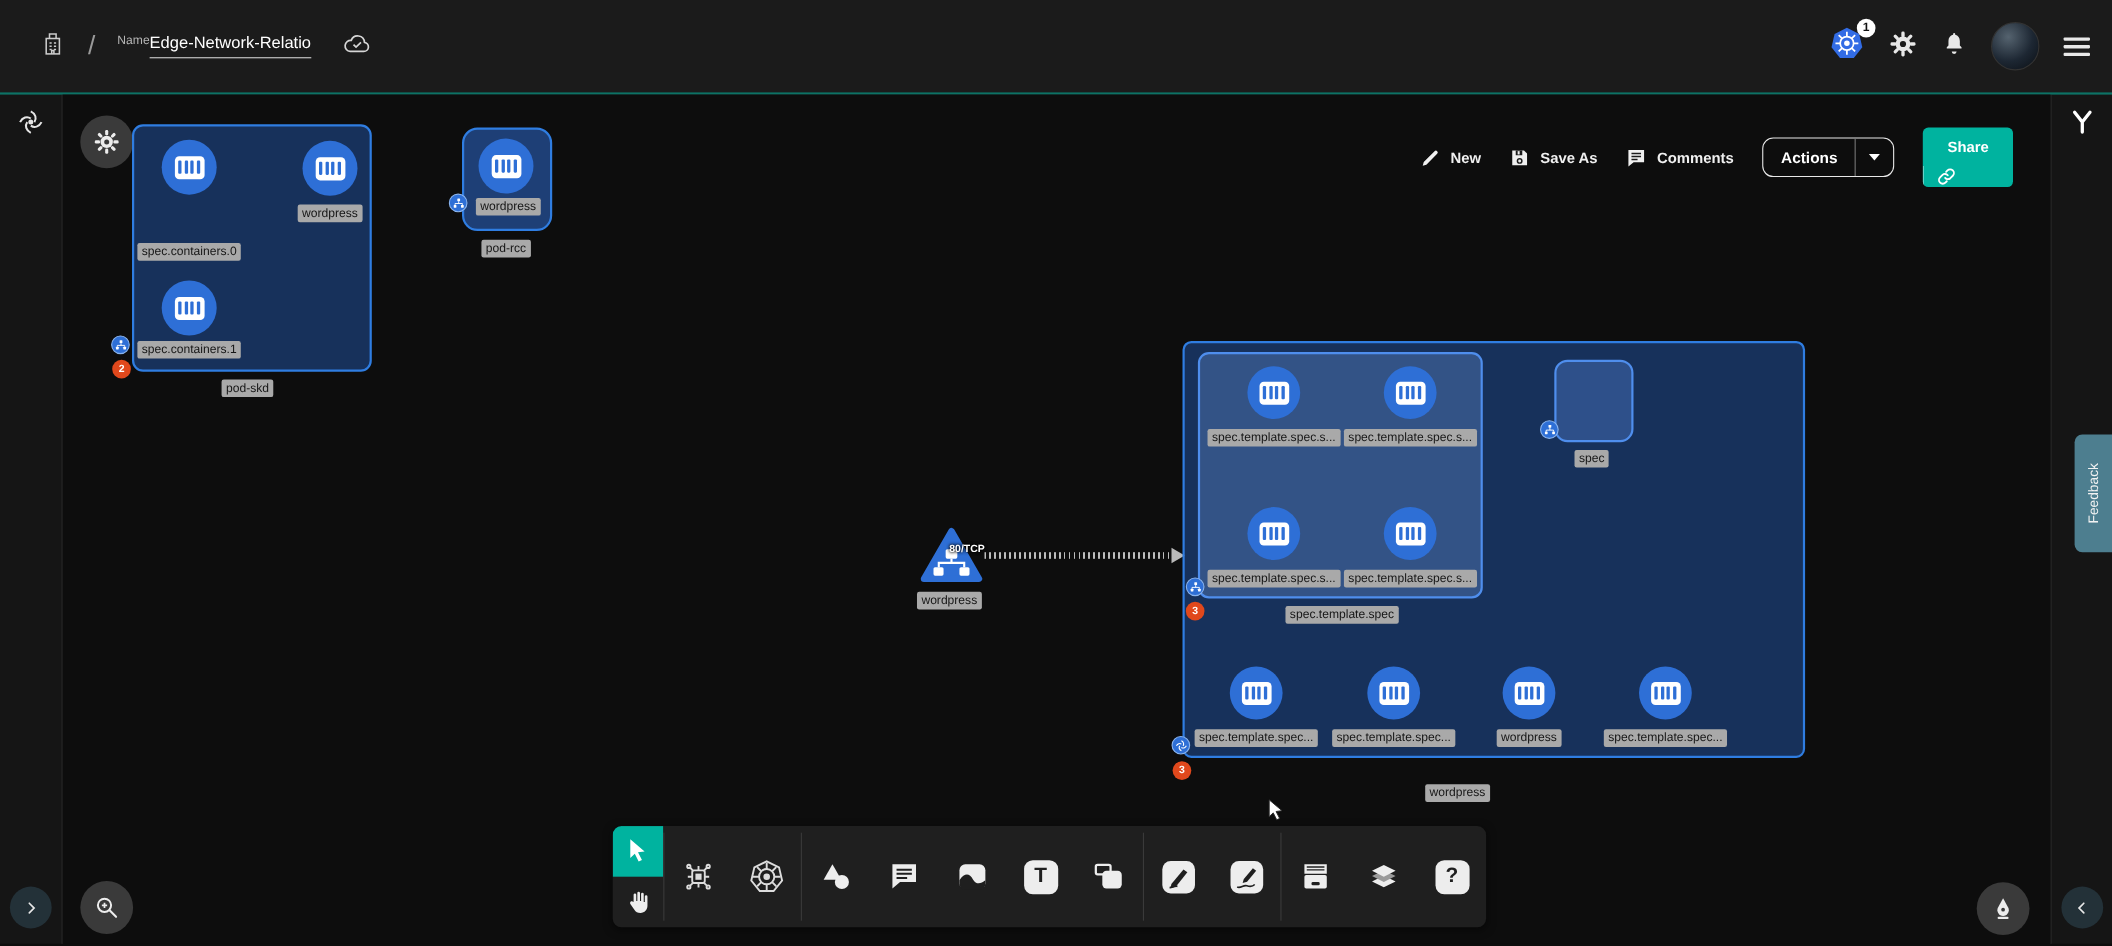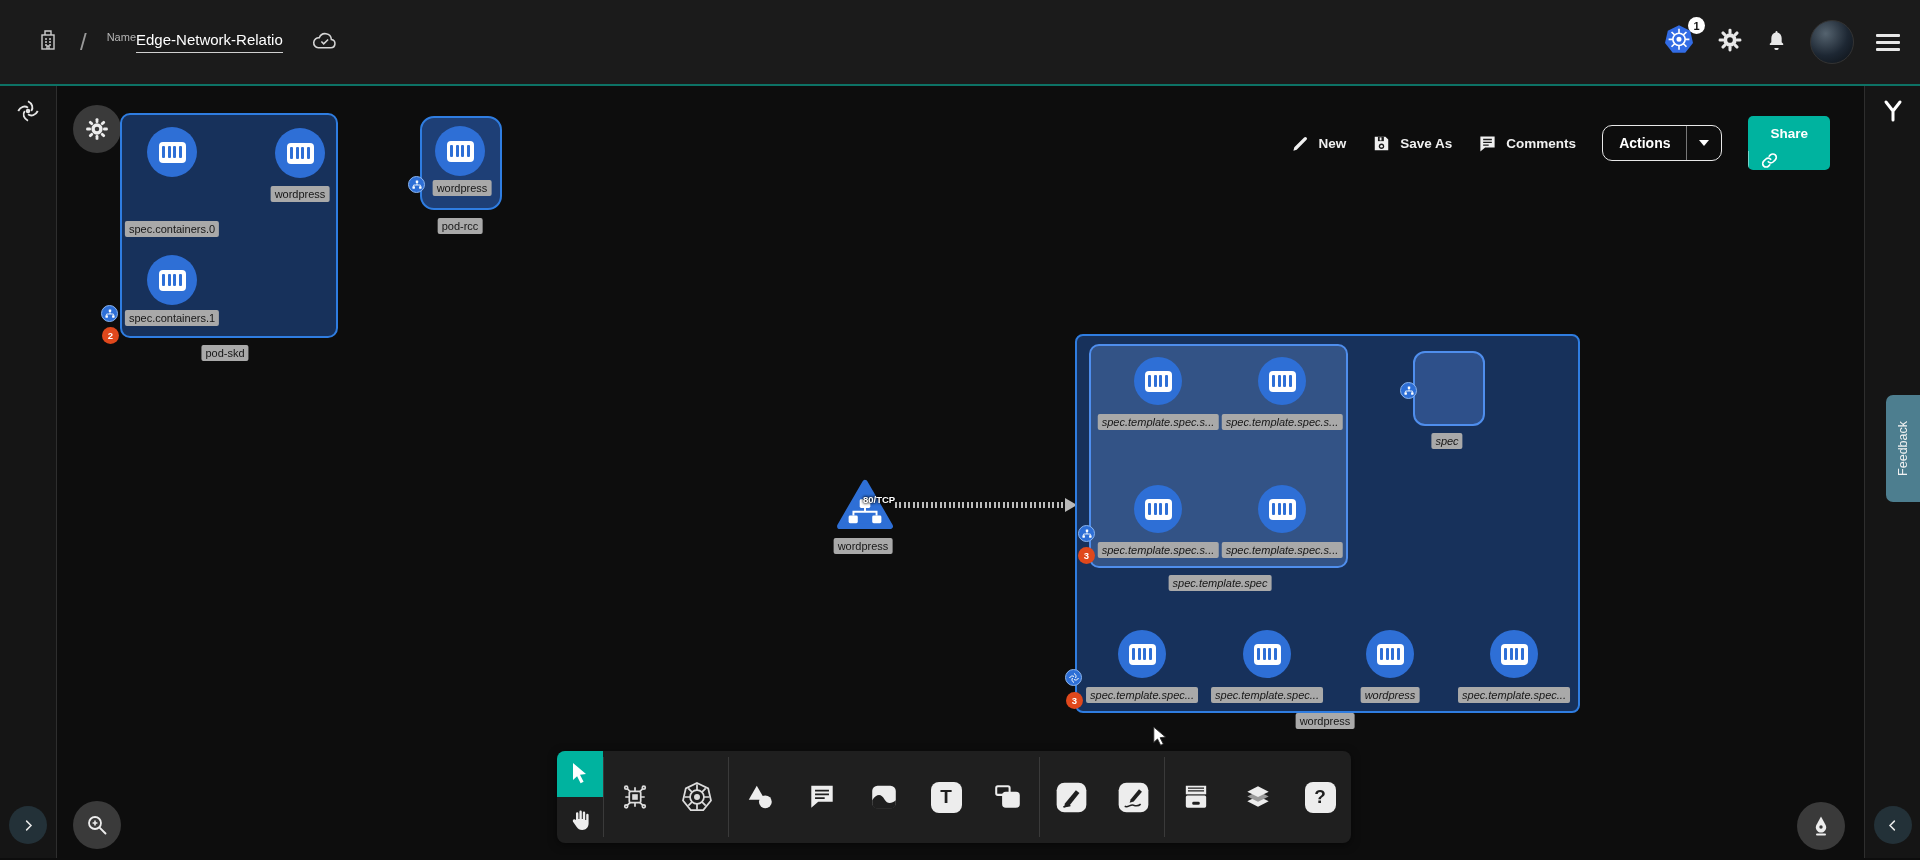--- a/index.html
+++ b/index.html
@@ -320,21 +320,21 @@
             </g>
             <path d="M30 30v4M18 38v-4h24v4" stroke="#fff" stroke-width="2" fill="none"></path>
           </svg>
       </div>
       <div class="nlabel" style="left:806px; top:452px;">wordpress</div>
 
       <div class="edge-line" style="left:838px; top:416px; width:172px;"></div>
       <div class="edge-arrow" style="left:1008px; top:412px;"></div>
       <div class="edge-label" style="left:806px; top:408px;">80/TCP</div>
 
-      <div class="grp" style="left:1018px; top:248px; width:505px; height:379px; border-radius:8px;font-style:italic;">
+      <div class="grp" style="left:1018px; top:224px; width:566px; height:379px; border-radius:8px;">
 
         <div class="grp inner" style="left:12px; top:8px; width:259px; height:224px;">
           <div class="cnode d48" style="left:43px; top:11px;">
               <span class="cicon">
                 <i></i>
                 <i></i>
                 <i></i>
                 <i></i>
               </span>
             </div>

